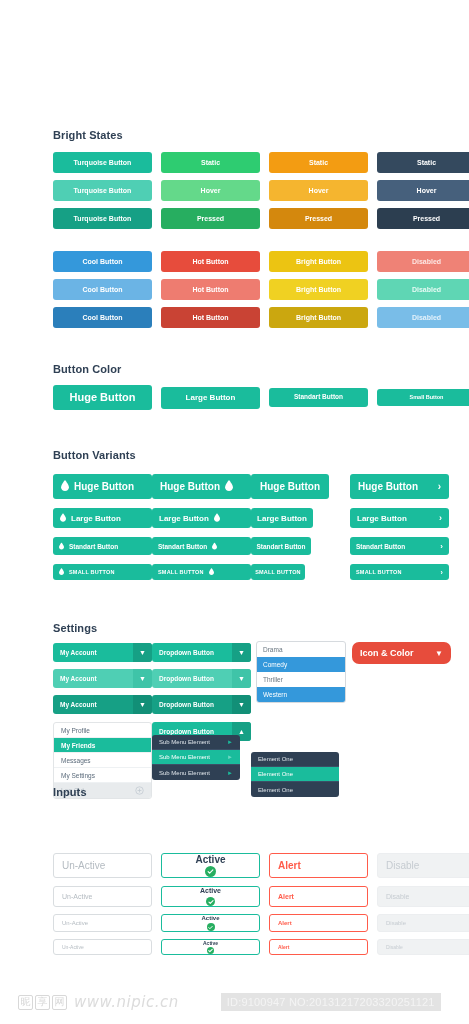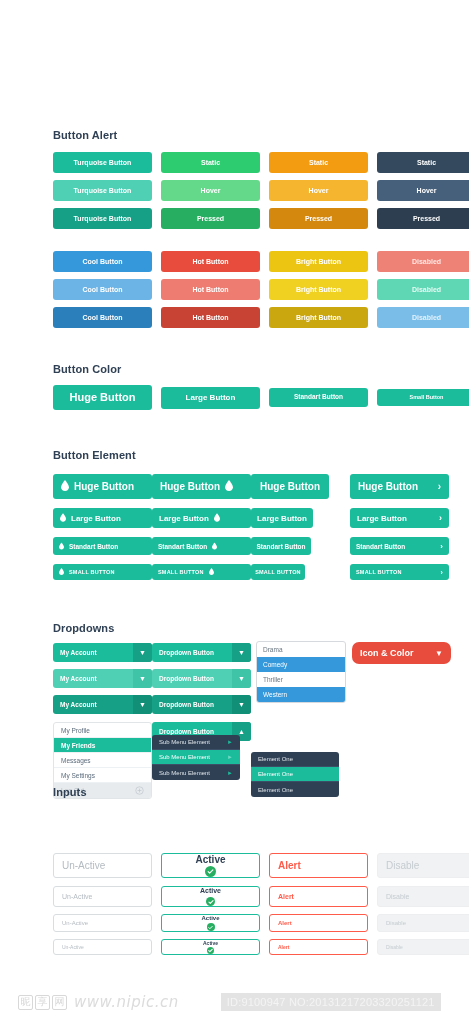--- a/index.html
+++ b/index.html
@@ -159,21 +159,21 @@
   .wm-id {
     margin-left: 42px; background: #e3e3e3; color: #f4f4f4;
     font-size: 11px; padding: 3px 6px; letter-spacing: .2px;
   }
 </style>
 </head>
 <body>
 
 <div class="page">
 
-  <div style="position:absolute;left:53px;top:129px;" class="sec-title">Button Alert</div>
+  <div style="position:absolute;left:53px;top:129px;" class="sec-title">Bright States</div>
 
   <div style="position:absolute;left:53px;top:152px;">
 
     <div class="grid4">
       <div class="btn state-btn cell" style="background:#1abc9c">Turquoise Button</div>
       <div class="btn state-btn cell" style="background:#2ecc71">Static</div>
       <div class="btn state-btn cell" style="background:#f39c12">Static</div>
       <div class="btn state-btn cell" style="background:#34495e">Static</div>
     </div>
     <div class="grid4 row-gap">
@@ -213,21 +213,21 @@
 
   <div style="position:absolute;left:53px;top:363px;" class="sec-title">Button Color</div>
 
   <div style="position:absolute;left:53px;top:385px;" class="size-row">
     <div class="btn sz-huge" style="background:#1abc9c">Huge Button</div>
     <div class="btn sz-large" style="background:#1abc9c">Large Button</div>
     <div class="btn sz-standart" style="background:#1abc9c">Standart Button</div>
     <div class="btn sz-small" style="background:#1abc9c">Small Button</div>
   </div>
 
-  <div style="position:absolute;left:53px;top:449px;" class="sec-title">Button Element</div>
+  <div style="position:absolute;left:53px;top:449px;" class="sec-title">Button Variants</div>
 
   <div style="position:absolute;left:53px;top:474px;width:99px;">
     <div class="vbtn v-huge">
       <span class="drop-ico">
         <svg width="8" height="11" viewBox="0 0 10 14">
             <path d="M5 0C5 0 0 6 0 9.2 0 11.9 2.2 14 5 14s5-2.1 5-4.8C10 6 5 0 5 0z" fill="#fff"></path>
           </svg>
       </span>
       <span class="lbl">Huge Button</span>
     </div>
@@ -323,21 +323,21 @@
       <span class="spacer"></span>
       <span class="chev" style="font-size:8px">›</span>
     </div>
     <div class="vbtn v-small" style="margin-top:9px">
       <span class="lbl">SMALL BUTTON</span>
       <span class="spacer"></span>
       <span class="chev" style="font-size:7px">›</span>
     </div>
   </div>
 
-  <div style="position:absolute;left:53px;top:622px;" class="sec-title">Dropdowns</div>
+  <div style="position:absolute;left:53px;top:622px;" class="sec-title">Settings</div>
 
   <div style="position:absolute;left:53px;top:643px;width:99px;">
     <div class="dd" style="background:#1abc9c">
       <span class="dd-lbl">My Account</span>
       <span class="dd-car" style="background:#16a085">▼</span>
     </div>
     <div class="dd" style="background:#4fcfb4;margin-top:7px">
       <span class="dd-lbl">My Account</span>
       <span class="dd-car" style="background:#3fc4a8">▼</span>
     </div>

